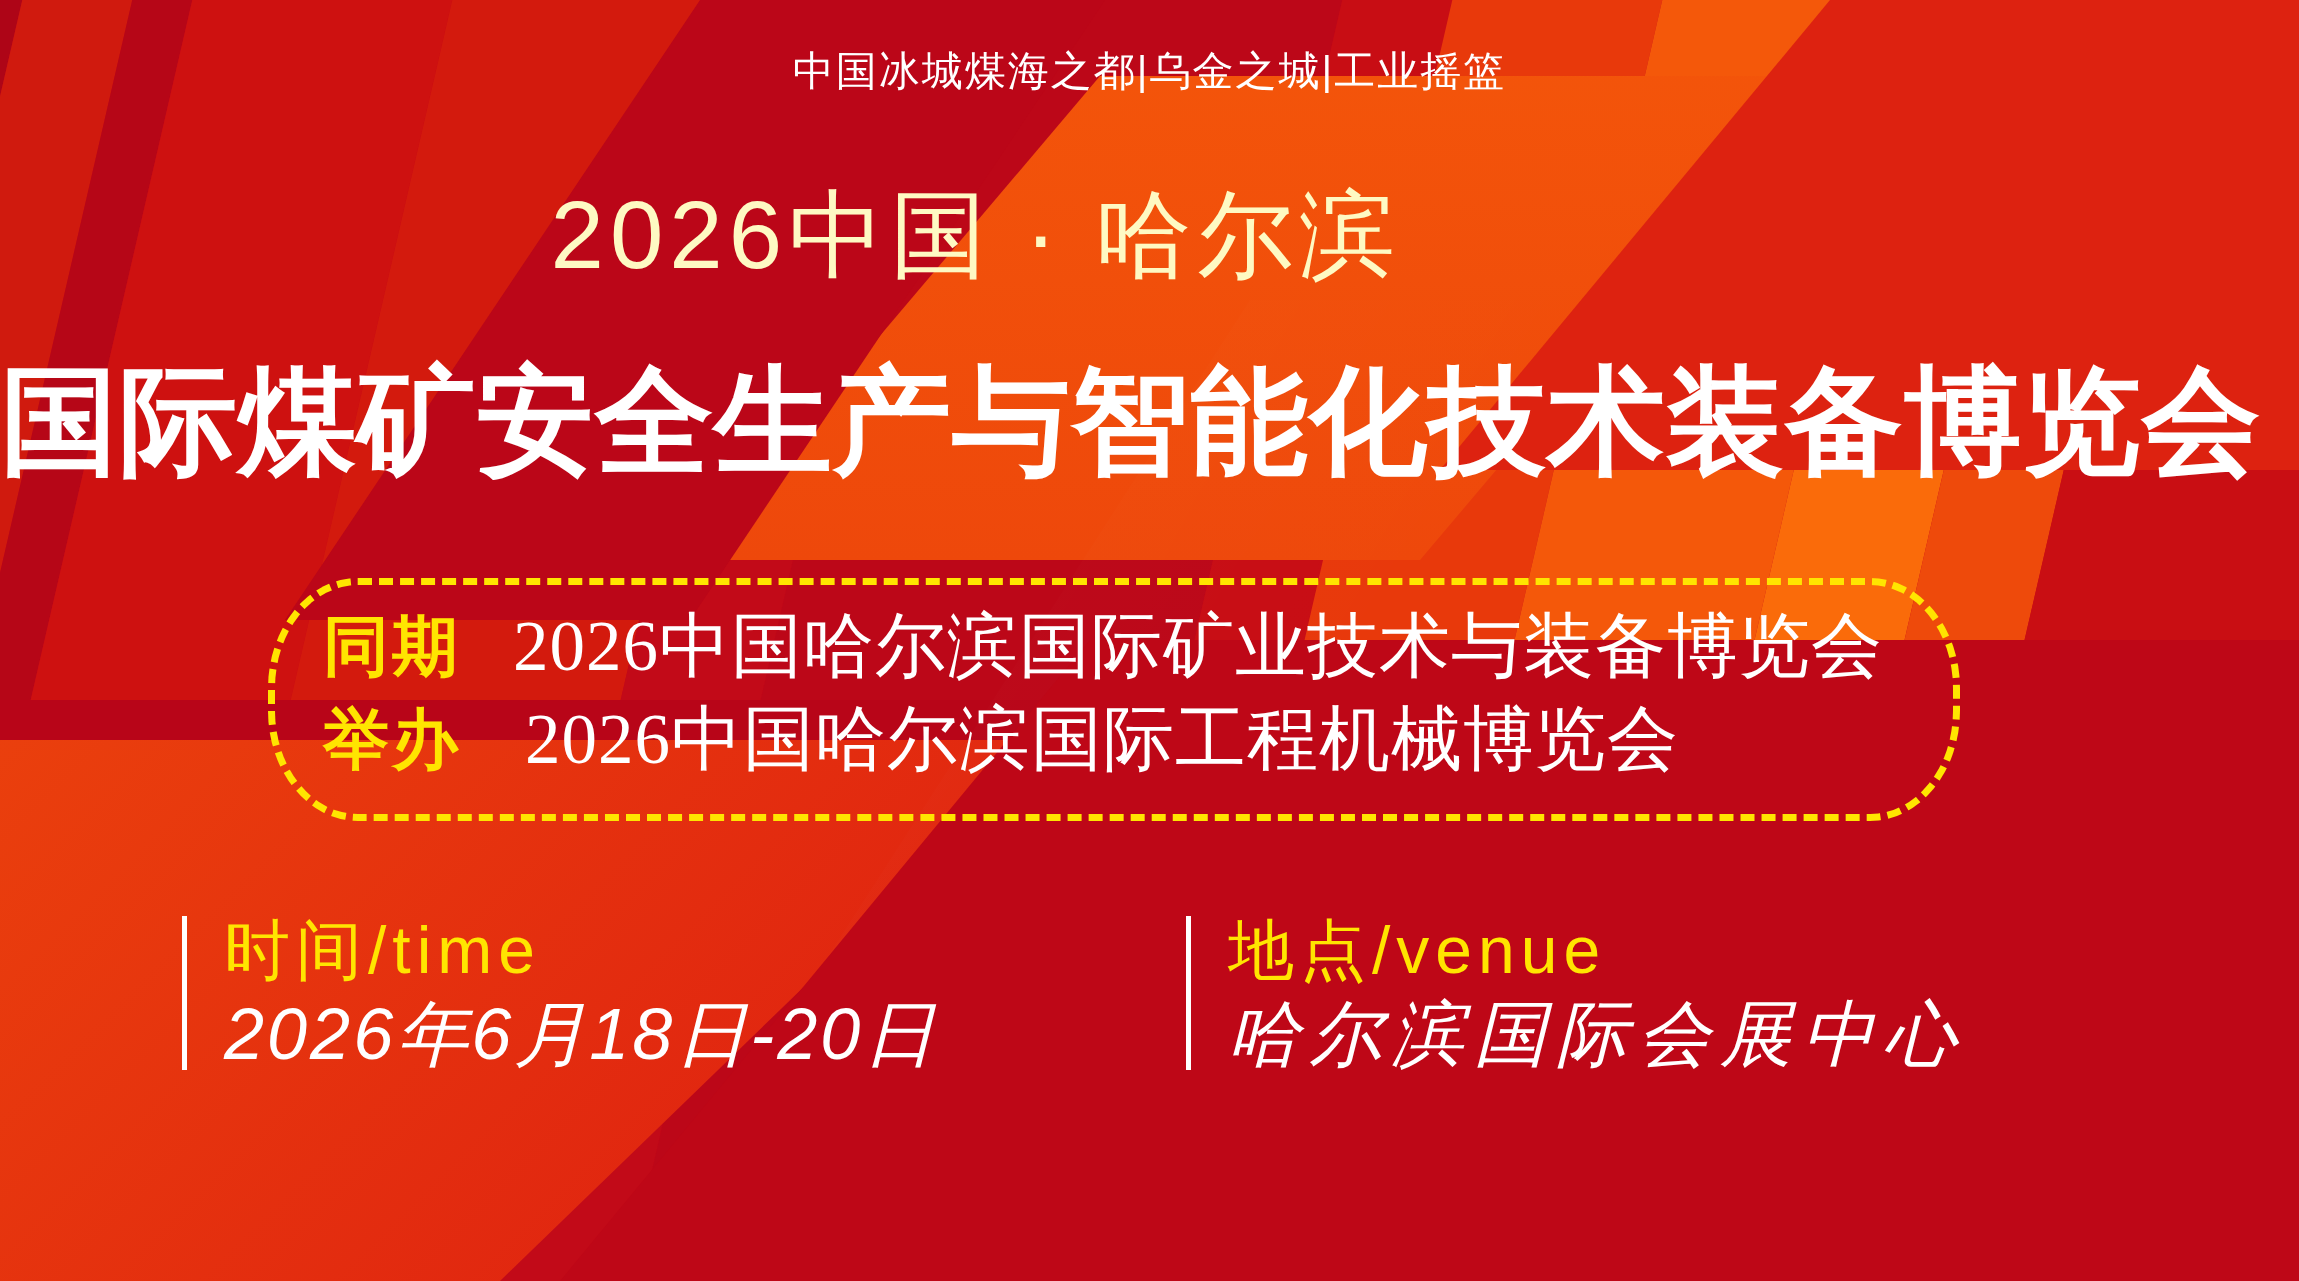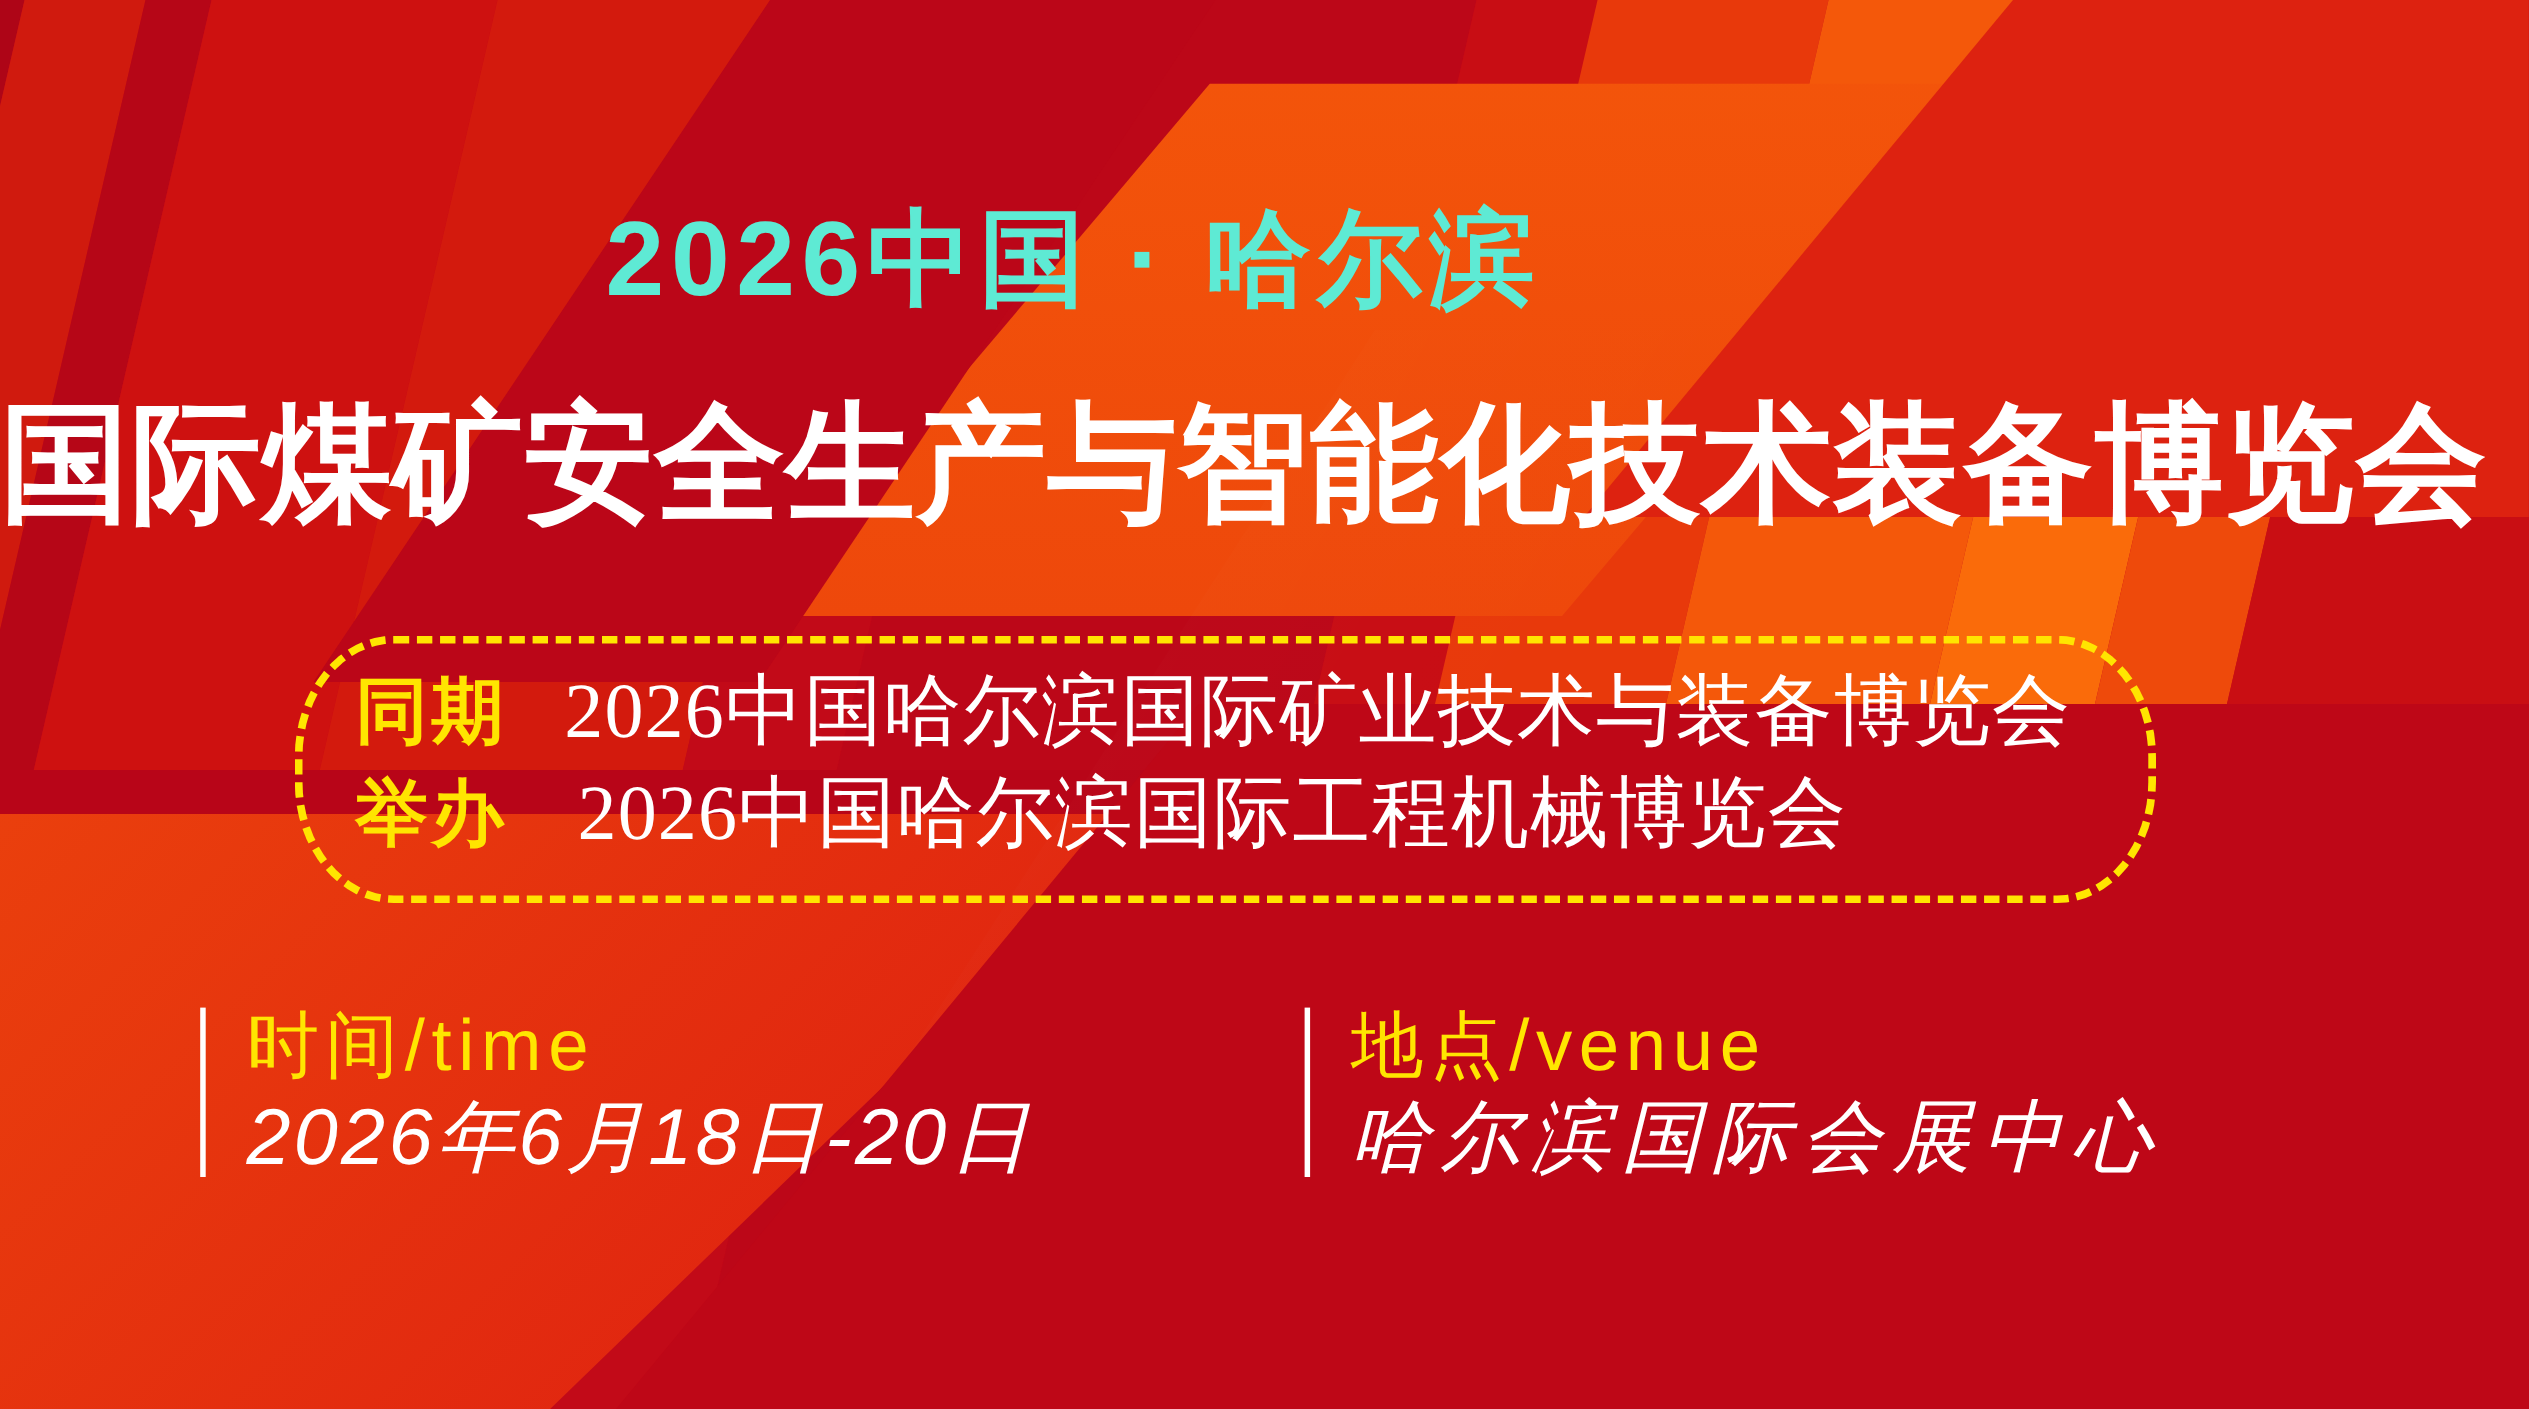--- a/index.html
+++ b/index.html
@@ -45,23 +45,23 @@
     font-weight: 400;
     white-space: nowrap;
   }
 
   .title-cn {
     position: absolute;
     top: 172px;
     left: 0;
     width: 1952px;
     text-align: center;
-    color: #5eead4;
+    color: #fef9c3;
     font-size: 96px;
-    font-weight: 700;
+    font-weight: 400;
     letter-spacing: 6px;
     white-space: nowrap;
   }
 
   .headline {
     position: absolute;
     top: 343px;
     left: 0;
     width: 2032px;
     text-align: center;
@@ -192,20 +192,21 @@
                 clip-path: polygon(1250px 0px, 1800px 0px, 1350px 700px, 800px 700px);"></div>
 
     <div class="wedge" style="left:0;top:640px;width:2299px;height:641px;
                 background:#BE0717;
                 clip-path: polygon(1090px 0px, 2299px 0px, 2299px 641px, 560px 641px);"></div>
 
   </div>
 
   <div class="content">
 
+    <div class="tagline">中国冰城煤海之都|乌金之城|工业摇篮</div>
 
     <div class="title-cn">2026中国 · 哈尔滨</div>
 
     <div class="headline">国际煤矿安全生产与智能化技术装备博览会</div>
 
     <div class="dashbox">
 
       <div class="dashrow r1">
         <span class="dash-tag">同期</span>
         <span class="dash-text">2026中国哈尔滨国际矿业技术与装备博览会</span>

